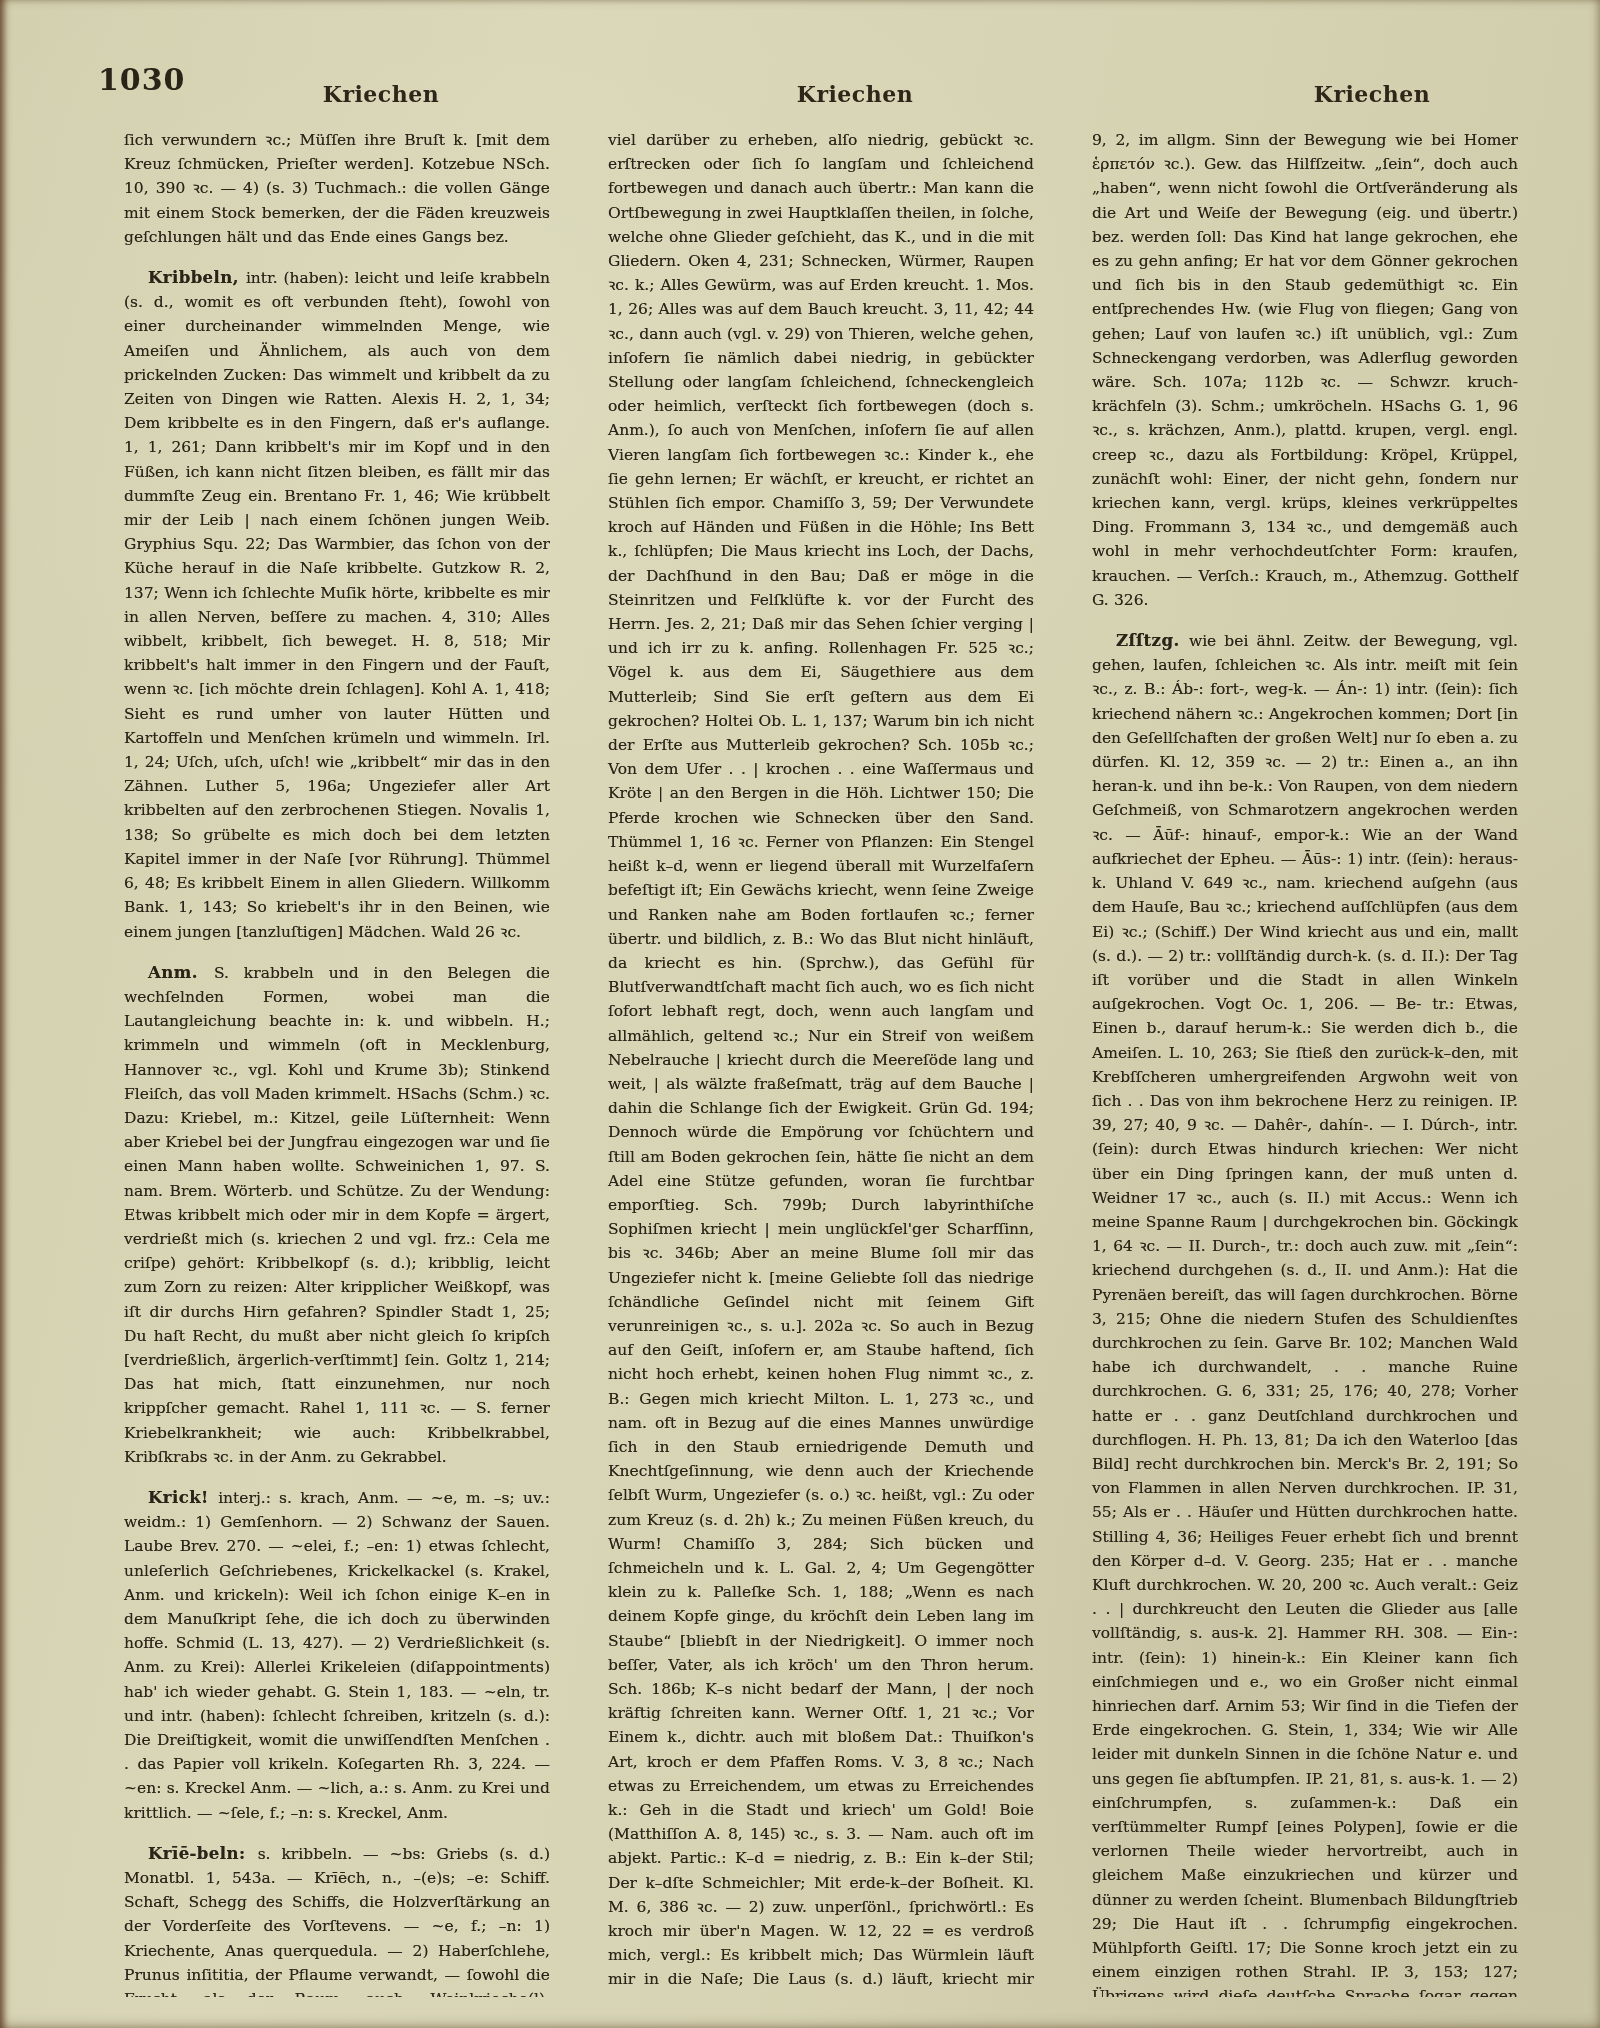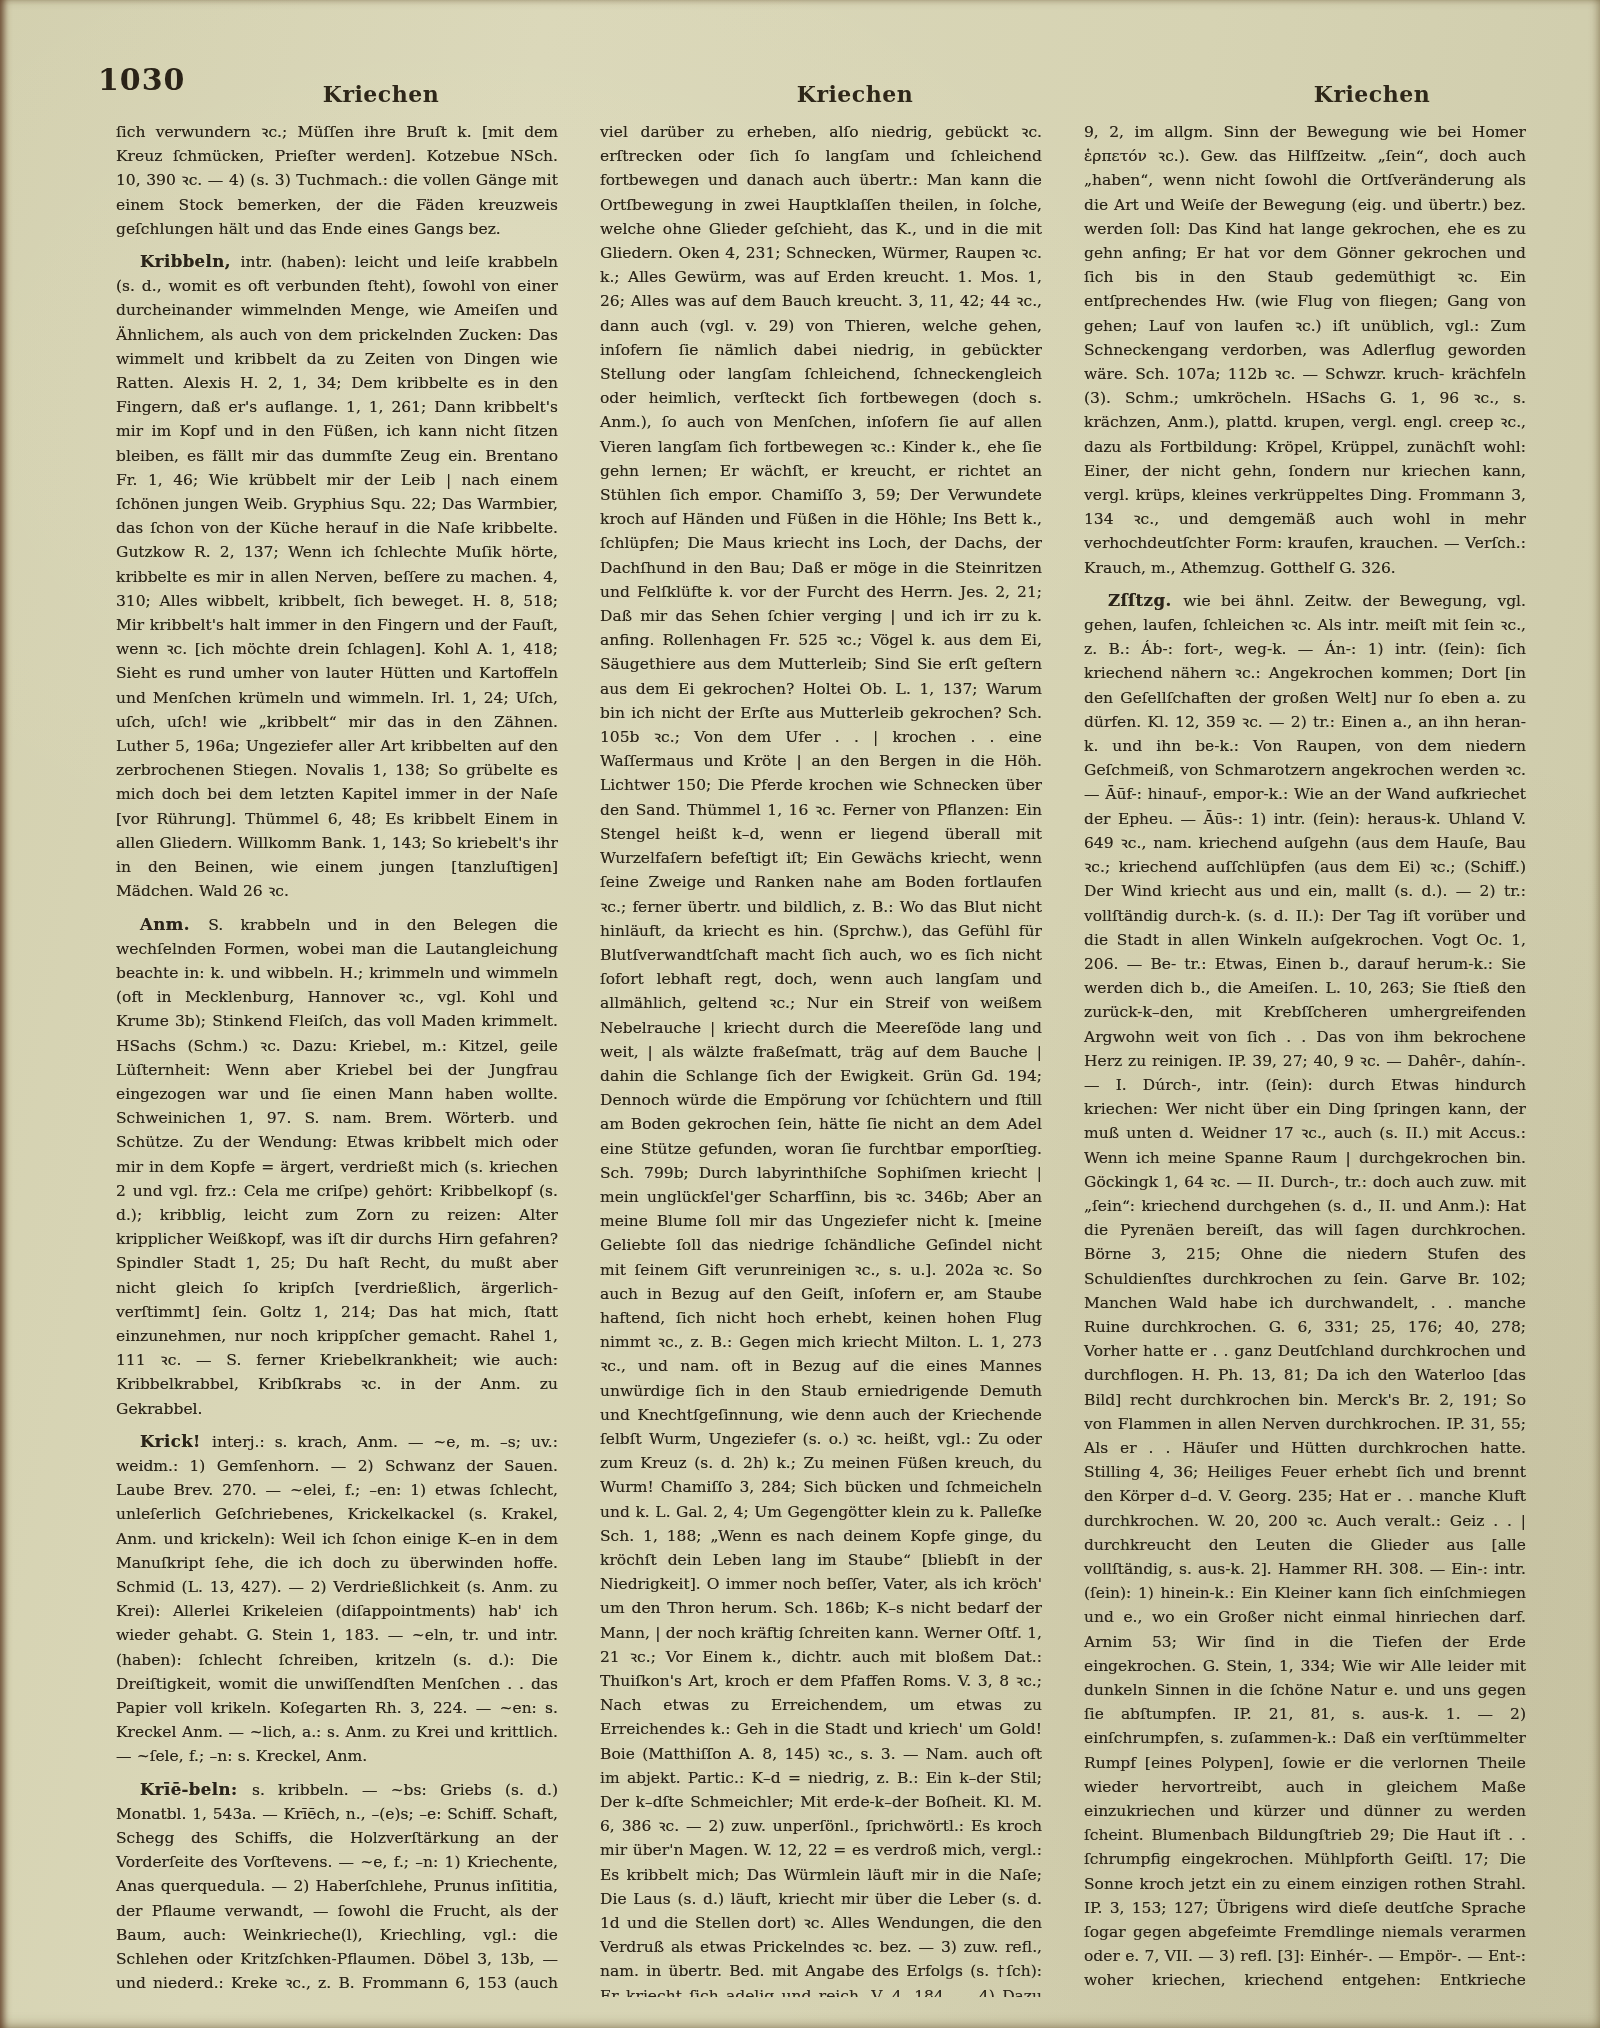--- a/index.html
+++ b/index.html
@@ -37,21 +37,21 @@
   }
   .col{
     width:458px;height:1885px;overflow:hidden;
     text-align:justify;
     font-size:15.5px;line-height:24.2px;
     hyphens:auto;-webkit-hyphens:auto;
     word-spacing:.3px;
     color:#2a2318;
     text-shadow:0 0 .4px rgba(42,35,24,.55);
   }
-  .col p{margin:8px;padding:0;}
+  .col p{margin:16px;padding:0;}
   .col p.indent{text-indent:24px;}
   .lead{font-weight:bold;font-size:1.07em;letter-spacing:.4px;}
 </style>
 </head>
 <body>
 
 <div class="page">
   <div class="runhead-row">
     <span class="page-number">1030</span>
     <span class="running-head rh1">Kriechen</span>

